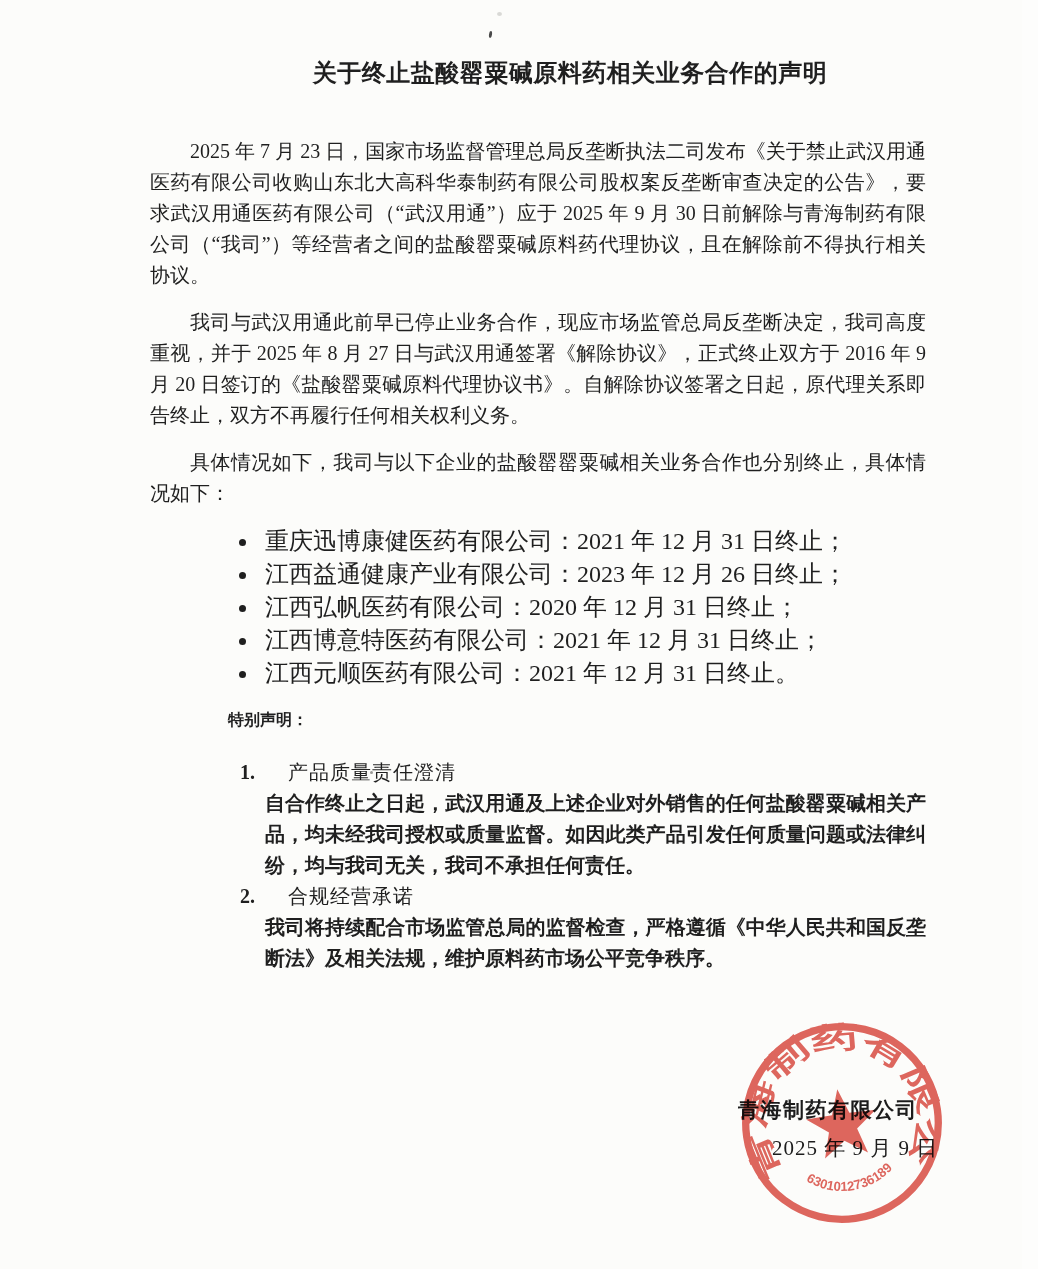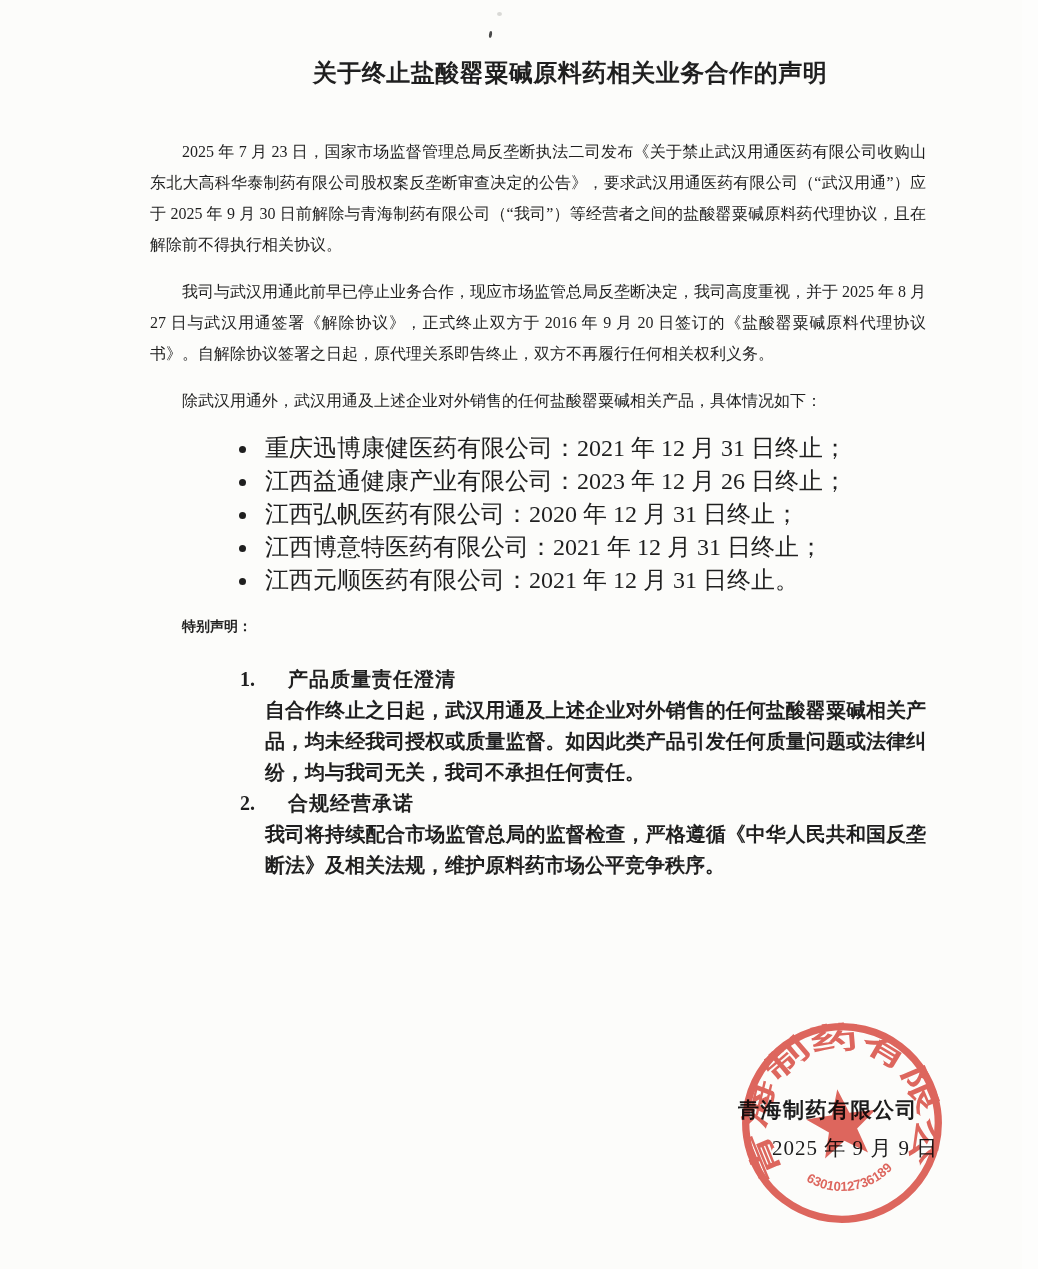--- a/index.html
+++ b/index.html
@@ -21,40 +21,40 @@
     margin:56px 0 0 0;
     font-size:24px; font-weight:bold;
     text-align:center;
     transform:translateX(32px);
     letter-spacing:0.5px;
     line-height:34px;
   }
 
   .para {
     margin:0 0 16px 0;
-    font-size:16px; line-height:31px;
+    font-size:20px; line-height:31px;
     text-align:justify; text-justify:inter-character;
     text-indent:2em;
   }
   .para-first { margin-top:46px; }
 
   .bullets { list-style:none; margin:10px 0 0 0; padding:0; font-size:24px; }
   .bullets li { position:relative; padding-left:115px; line-height:33px; }
   .bullets li::before {
     content:""; position:absolute; left:89px; top:14px;
     width:7px; height:7px; border-radius:50%; background:#1f1f1f;
   }
 
-  .special { margin:14px 0 0 32px; font-size:14px; font-weight:bold; line-height:31px; }
+  .special { margin:14px 0 0 78px; font-size:16px; font-weight:bold; line-height:31px; }
 
   .numbered { margin:22px 0 0 0; padding:0; list-style:none; font-size:20px; }
   .numbered li { margin:0; }
   .num-row { line-height:31px; }
   .num { display:inline-block; margin-left:90px; width:48px; font-weight:bold; }
-  .item-heading { font-weight:bold; letter-spacing:1px; }
+  .item-heading { font-weight:normal; letter-spacing:1px; }
   .item-body {
     margin:0 0 0 115px;
     font-size:20px; line-height:31px;
     text-align:justify; text-justify:inter-character;font-weight:bold;
   }
 
   .signature { position:absolute; left:738px; top:1096px; font-size:21px; color:#1c1c1c; }
   .sig-company { font-weight:bold; letter-spacing:1.5px; }
   .sig-date { margin:10px 8px 0 34px; letter-spacing:1px; }
 
@@ -79,21 +79,21 @@
   <div class="speck speck-1"></div>
   <div class="speck speck-2"></div>
   <div class="speck speck-3"></div>
 
   <div class="content">
 
     <h1 class="title">关于终止盐酸罂粟碱原料药相关业务合作的声明</h1>
 
     <p class="para para-first">2025 年 7 月 23 日，国家市场监督管理总局反垄断执法二司发布《关于禁止武汉用通医药有限公司收购山东北大高科华泰制药有限公司股权案反垄断审查决定的公告》，要求武汉用通医药有限公司（“武汉用通”）应于 2025 年 9 月 30 日前解除与青海制药有限公司（“我司”）等经营者之间的盐酸罂粟碱原料药代理协议，且在解除前不得执行相关协议。</p>
     <p class="para">我司与武汉用通此前早已停止业务合作，现应市场监管总局反垄断决定，我司高度重视，并于 2025 年 8 月 27 日与武汉用通签署《解除协议》，正式终止双方于 2016 年 9 月 20 日签订的《盐酸罂粟碱原料代理协议书》。自解除协议签署之日起，原代理关系即告终止，双方不再履行任何相关权利义务。</p>
-    <p class="para">除武汉用通外，武汉用通及上述企业对外销售的任何盐酸罂粟碱相关产品，具体情况如下：</p>
+    <p class="para">具体情况如下，我司与以下企业的盐酸罂罂粟碱相关业务合作也分别终止，具体情况如下：</p>
 
     <ul class="bullets">
       <li>重庆迅博康健医药有限公司：2021 年 12 月 31 日终止；</li>
       <li>江西益通健康产业有限公司：2023 年 12 月 26 日终止；</li>
       <li>江西弘帆医药有限公司：2020 年 12 月 31 日终止；</li>
       <li>江西博意特医药有限公司：2021 年 12 月 31 日终止；</li>
       <li>江西元顺医药有限公司：2021 年 12 月 31 日终止。</li>
     </ul>
 
     <p class="special">特别声明：</p>

